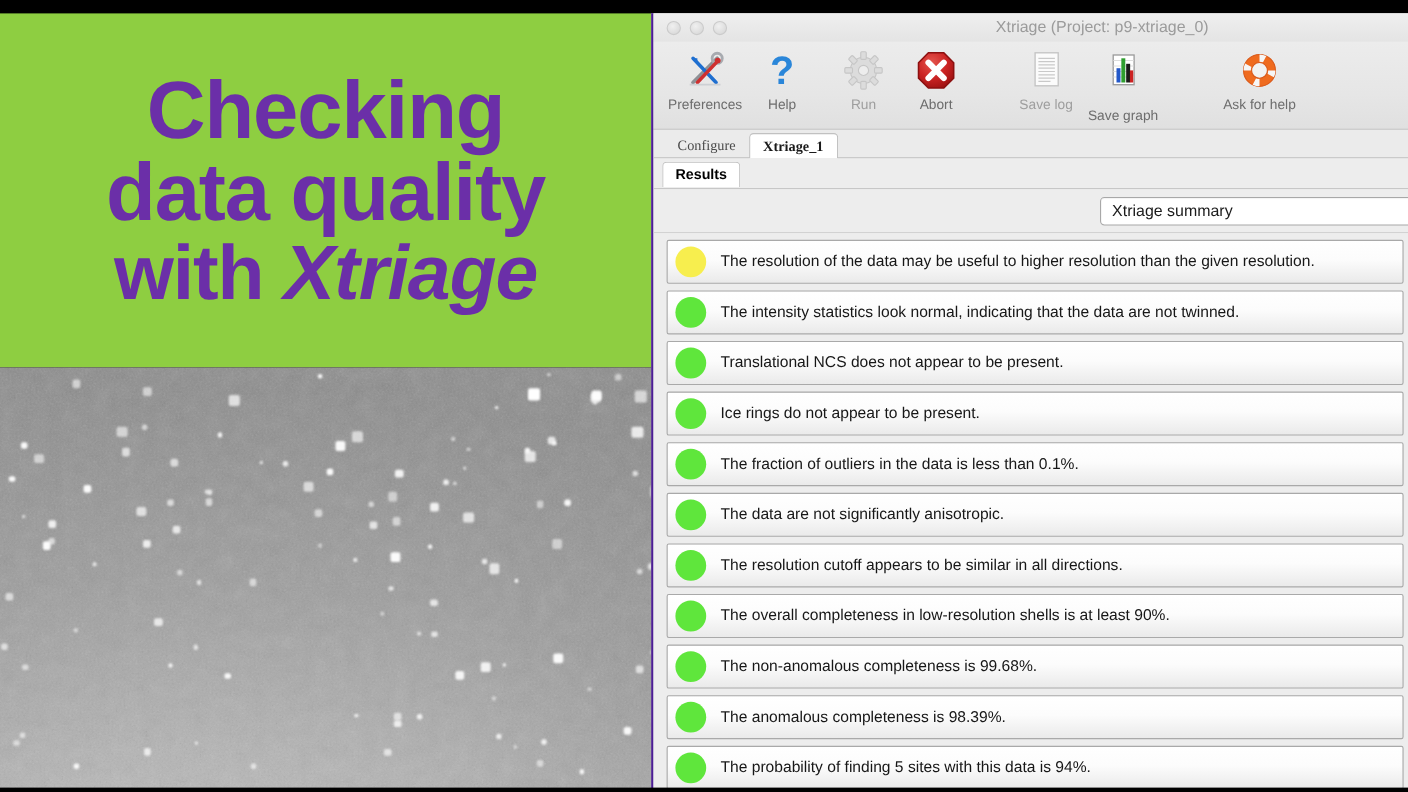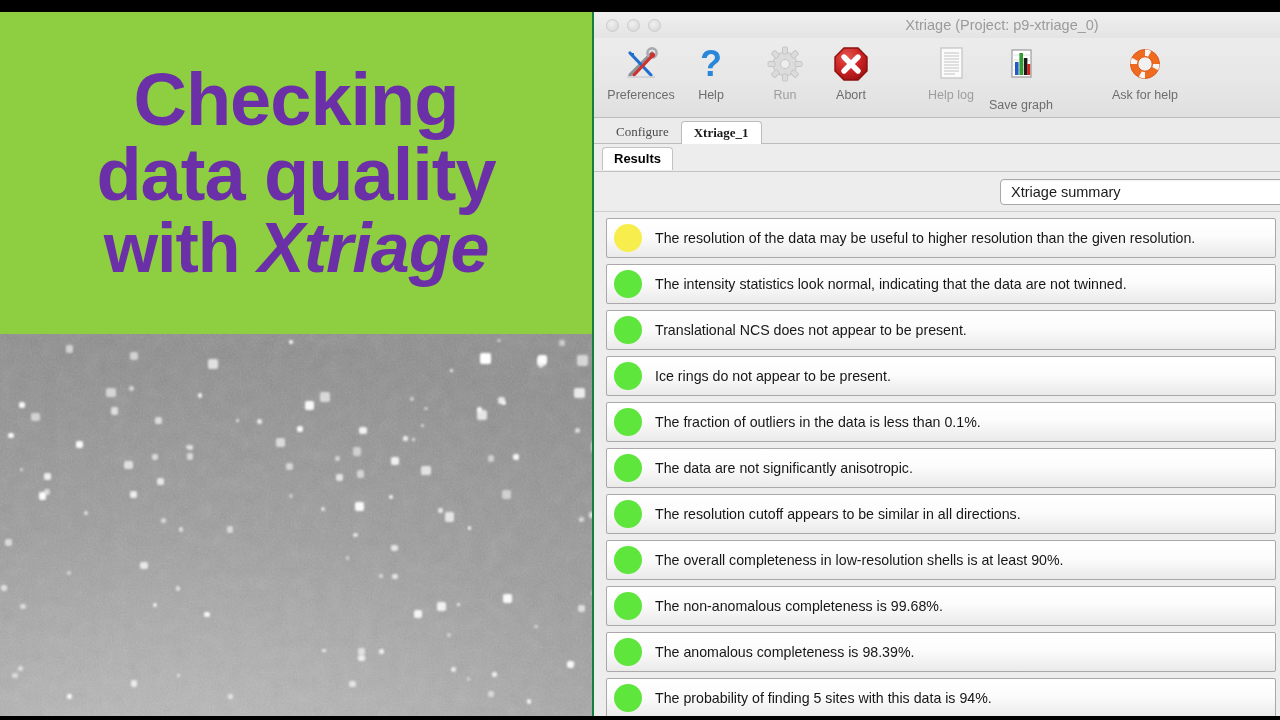--- a/index.html
+++ b/index.html
@@ -55,21 +55,21 @@
     position:absolute;
     background:#fff;
     border-radius:2px;
     filter: blur(1.1px);
   }
 
   
   #app-window {
     position:absolute; left:592px; top:12px; width:688px; height:708px;
     background:#ededed;
-    border-left: 2px solid #15803d;
+    border-left: 2px solid #4c1d95;
     overflow:hidden;
     font-family: "Liberation Sans", sans-serif;
   }
 
   
   #titlebar {
     position:relative; height:26px; width:100%;
     background: linear-gradient(to bottom, #efefef 0%, #e4e4e4 100%);
     display:flex; align-items:center;
   }
@@ -414,21 +414,21 @@
               <line x1="13" y1="12" x2="28" y2="12"></line>
               <line x1="13" y1="15" x2="28" y2="15"></line>
               <line x1="13" y1="18" x2="28" y2="18"></line>
               <line x1="13" y1="21" x2="28" y2="21"></line>
               <line x1="13" y1="24" x2="28" y2="24"></line>
               <line x1="13" y1="27" x2="28" y2="27"></line>
               <line x1="13" y1="30" x2="24" y2="30"></line>
             </g>
           </svg>
         </div>
-        <div class="lbl">Help log</div>
+        <div class="lbl">Save log</div>
       </div>
 
       <div class="tbtn" style="left:388px;gap:12px;">
         <div class="glyph">
           <svg width="40" height="40" viewBox="0 0 40 40">
             <rect x="11" y="6" width="19" height="27" fill="#fff" stroke="#9b9b9b" stroke-width="1.2"></rect>
             <g stroke="#d8d8d8" stroke-width=".8">
               <line x1="11" y1="11" x2="30" y2="11"></line>
               <line x1="11" y1="16" x2="30" y2="16"></line>
               <line x1="11" y1="21" x2="30" y2="21"></line>

